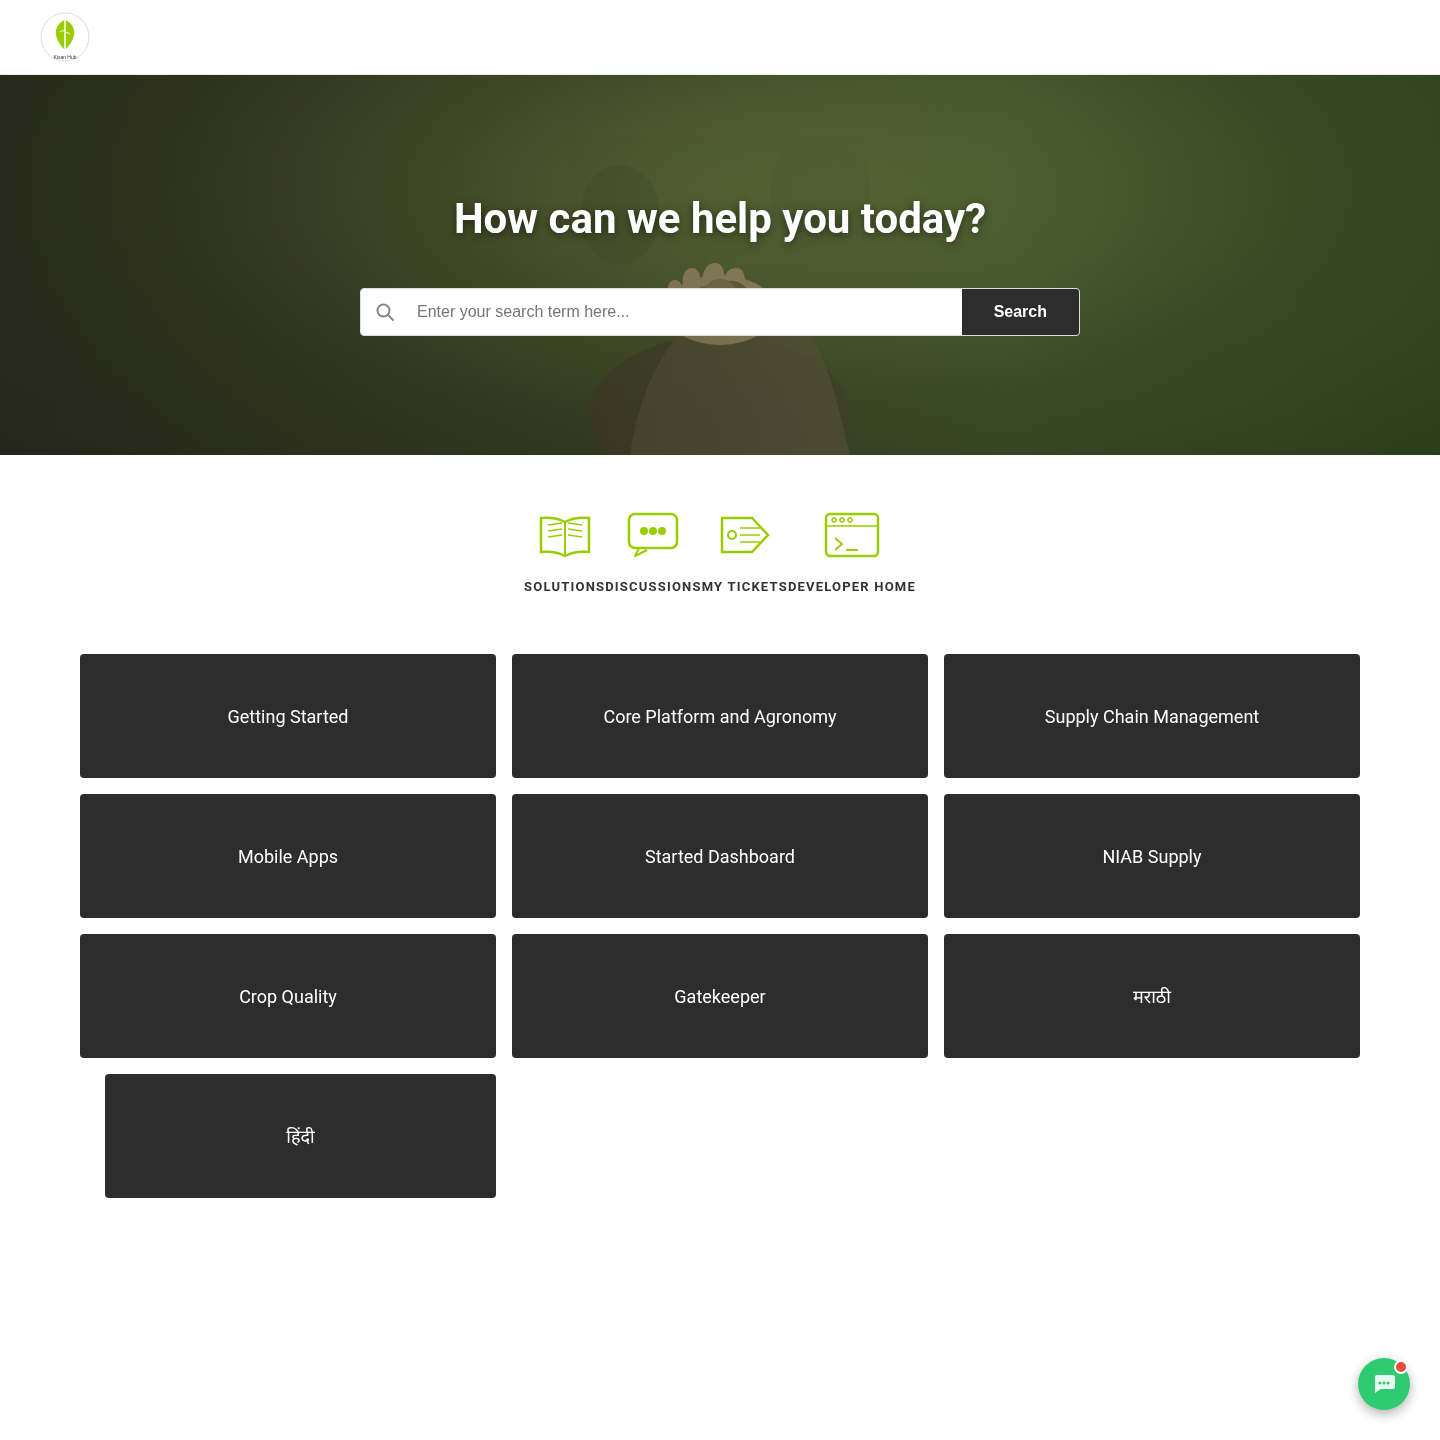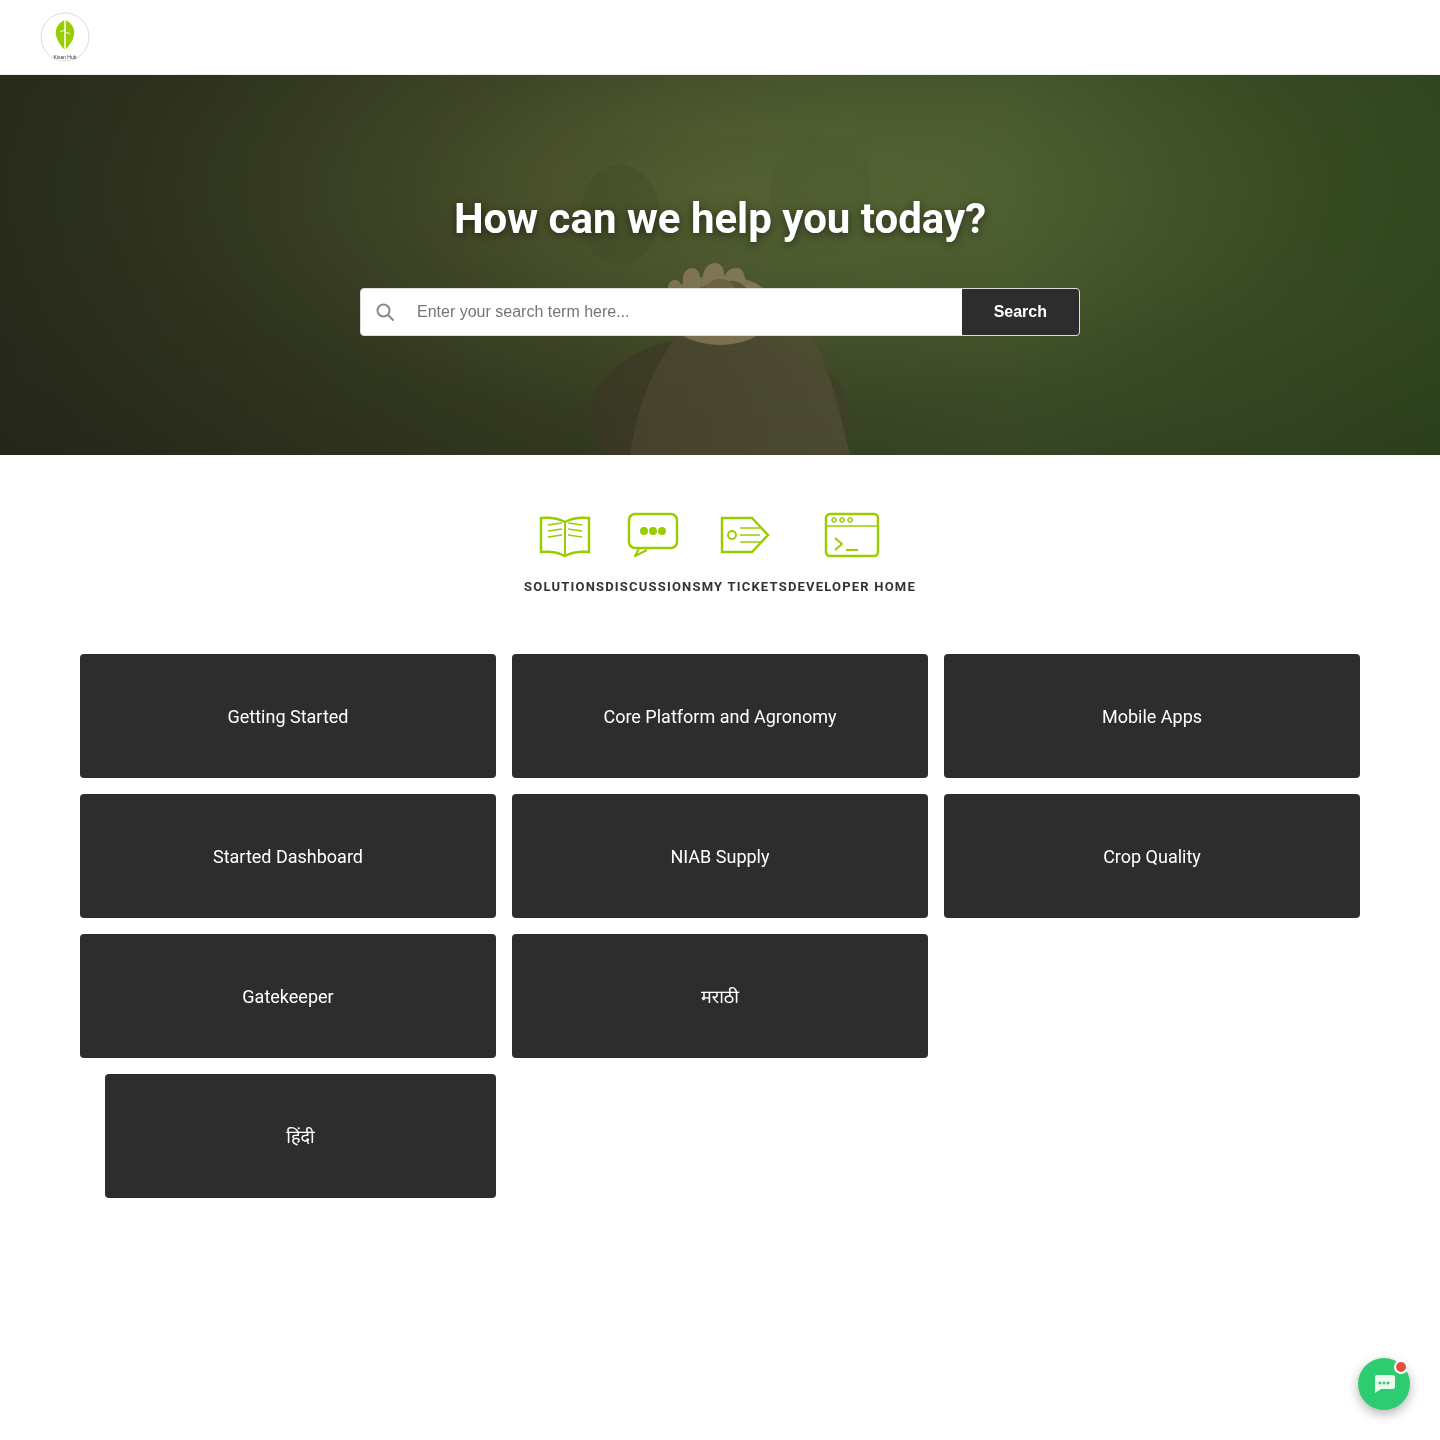--- a/index.html
+++ b/index.html
@@ -403,20 +403,21 @@
     <span class="category-label">DEVELOPER HOME</span>
   </a>
 
 </section>
 
 <section class="grid-section">
   <div class="grid-container">
 
     <div class="grid-card">Getting Started</div>
     <div class="grid-card">Core Platform and Agronomy</div>
+    <div class="grid-card">Supply Chain Management</div>
 
     <div class="grid-card">Mobile Apps</div>
     <div class="grid-card">Started Dashboard</div>
     <div class="grid-card">NIAB Supply</div>
 
     <div class="grid-card">Crop Quality</div>
     <div class="grid-card">Gatekeeper</div>
     <div class="grid-card">मराठी</div>
 
     <div class="grid-card grid-card-single">हिंदी</div>

